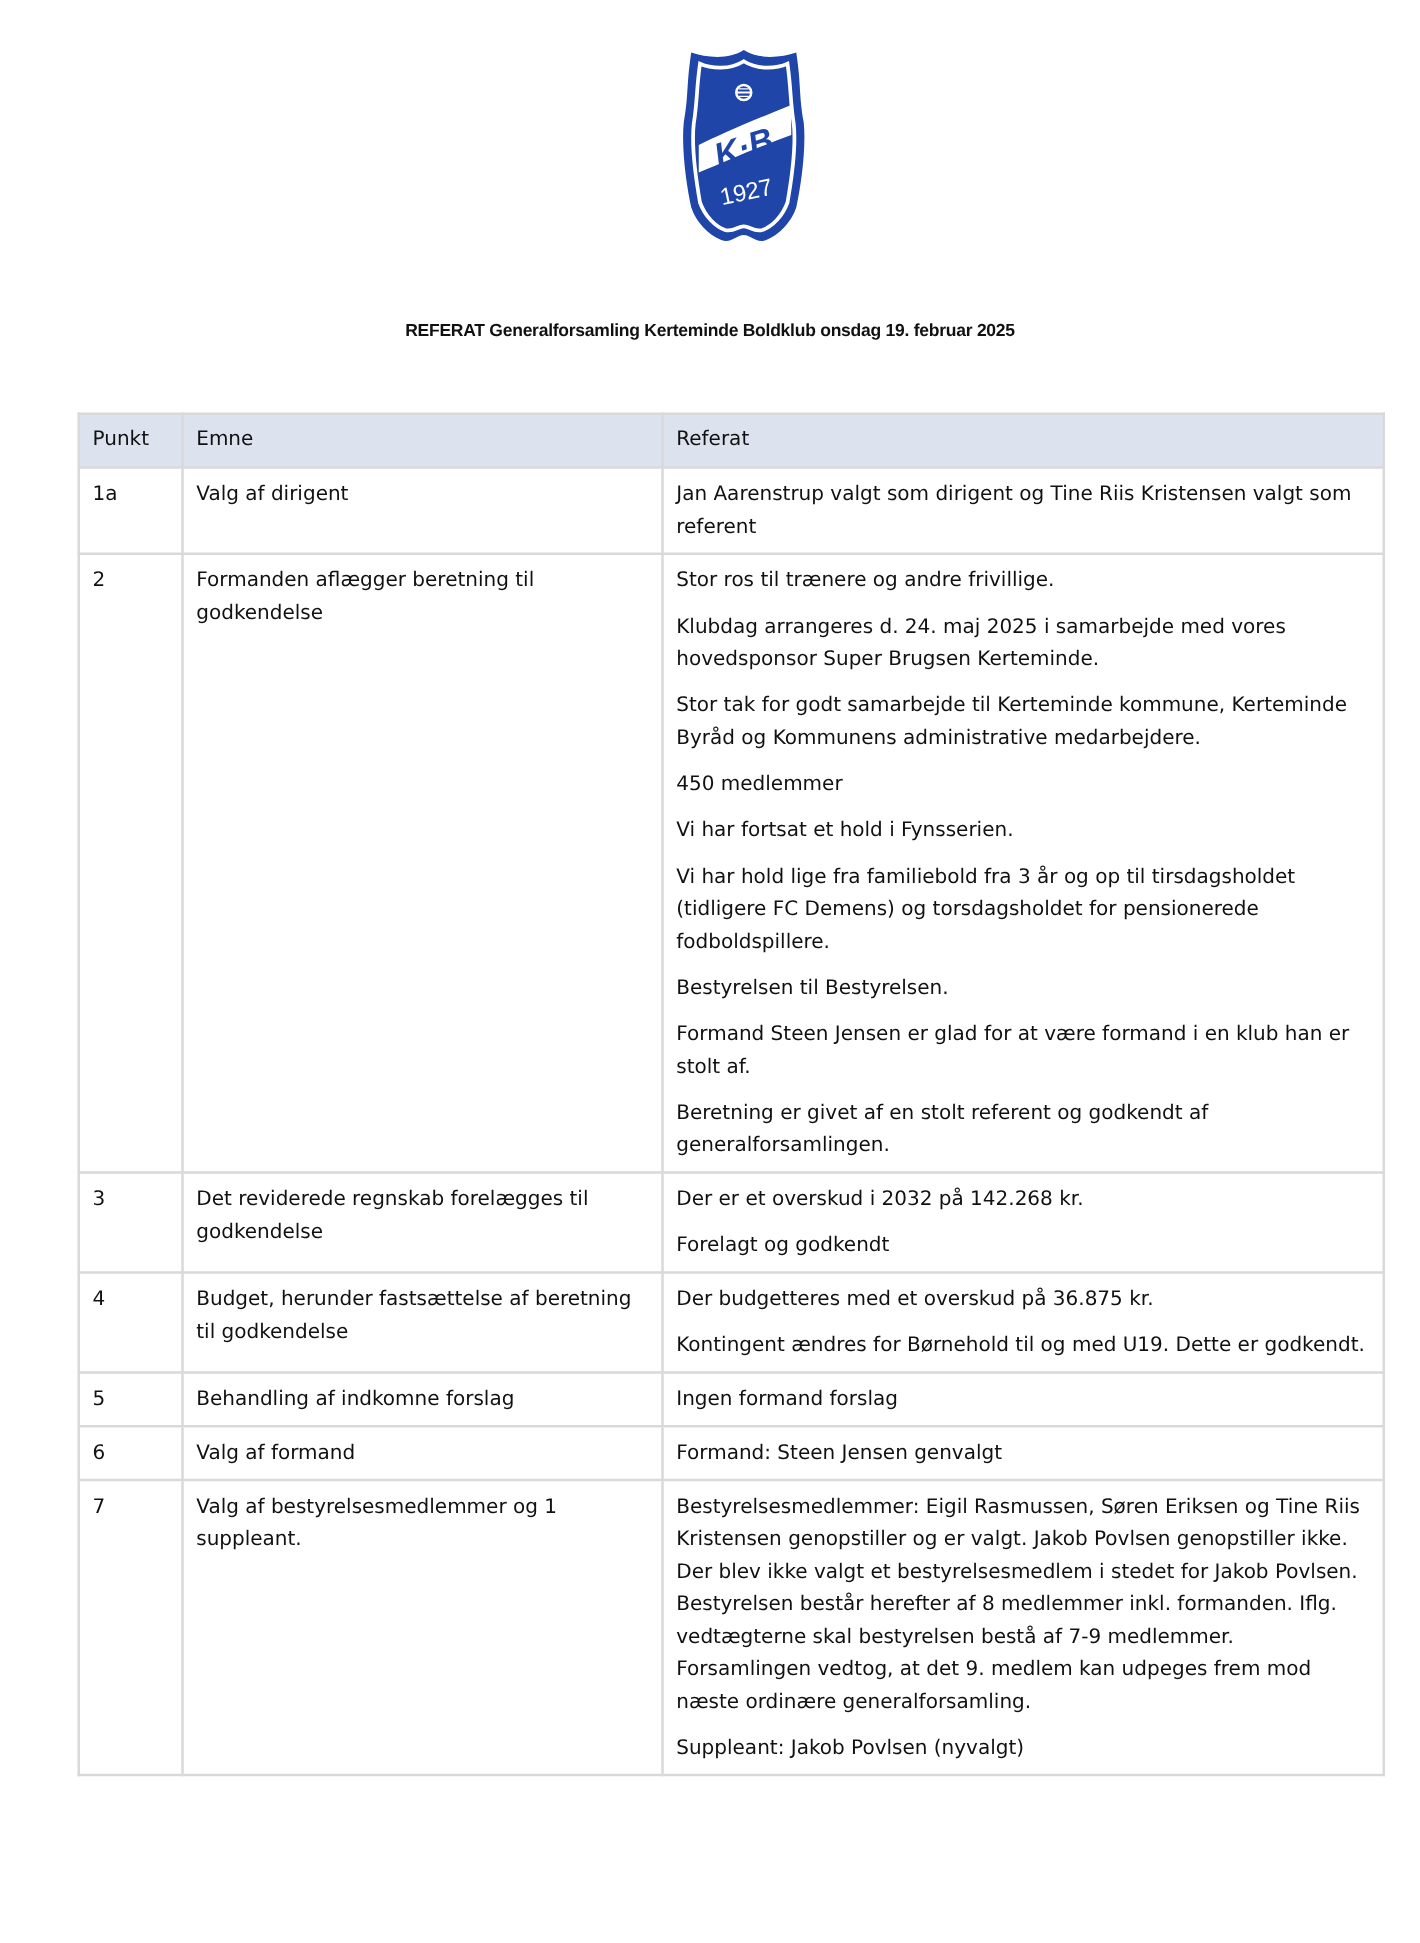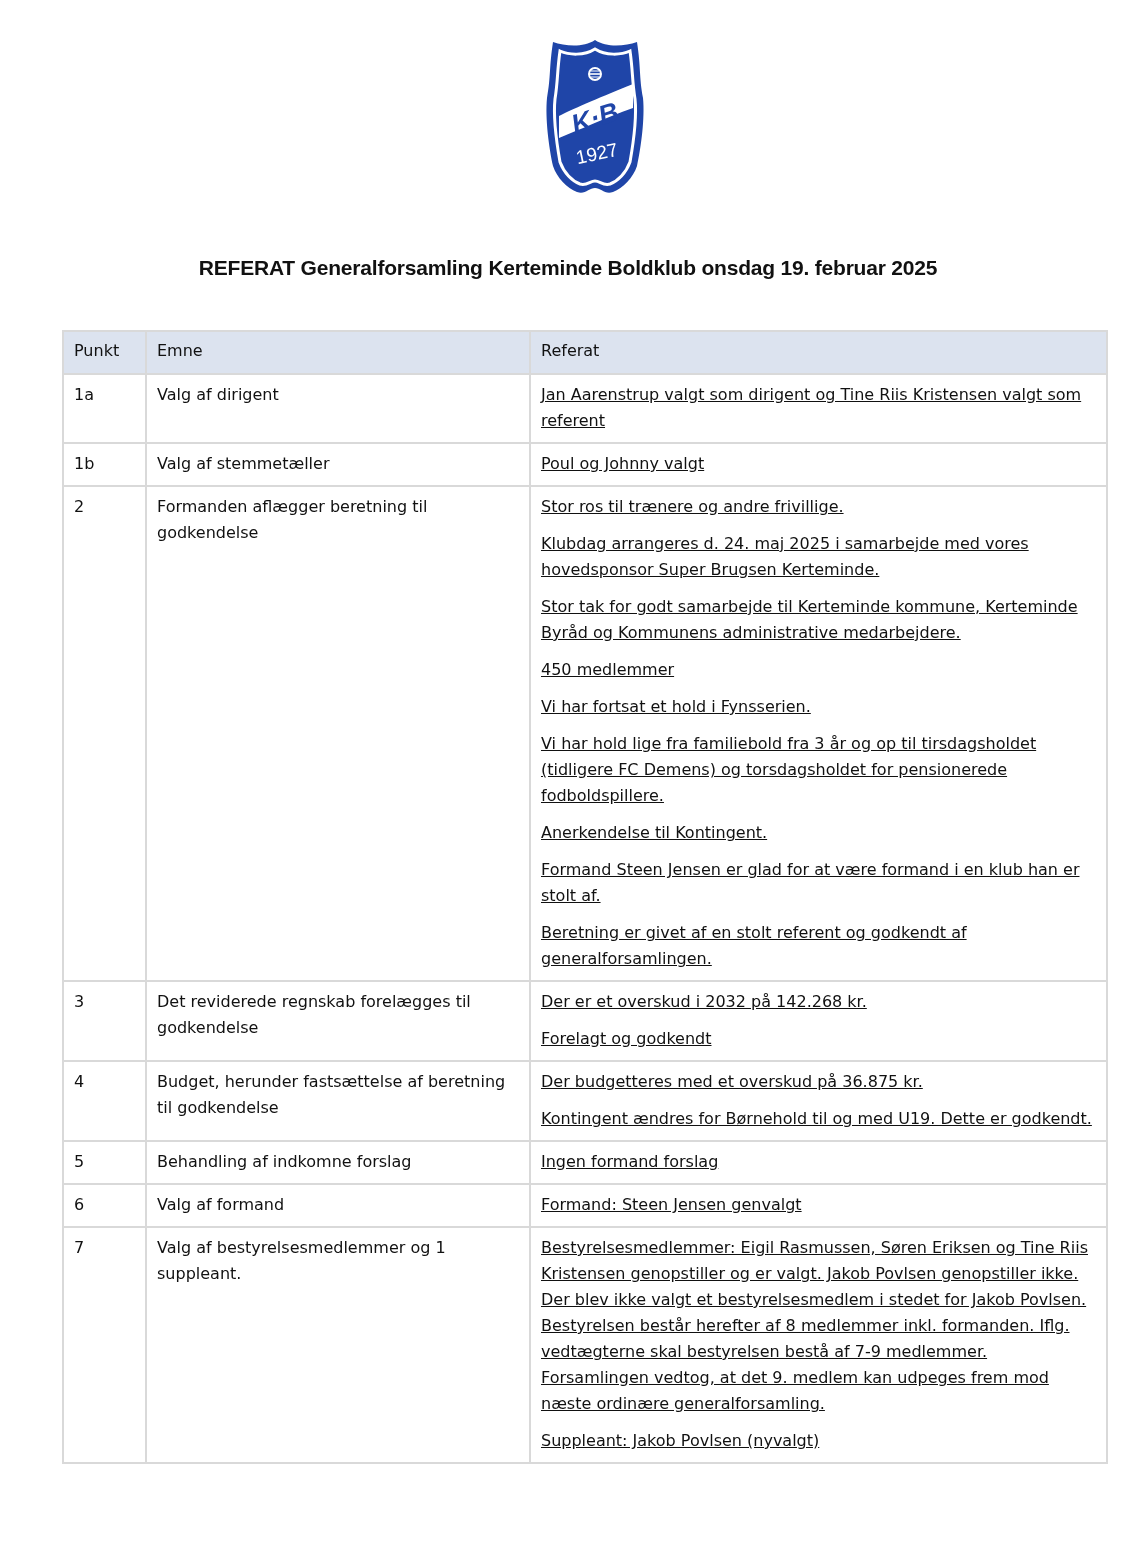--- a/index.html
+++ b/index.html
@@ -1,33 +1,33 @@
 <!DOCTYPE html>
 <html><head>
 <meta charset="utf-8">
 <style>
   html, body { margin: 0; padding: 0; background: #ffffff; }
   body { width: 1136px; height: 1554px; position: relative; overflow: hidden;
          font-family: "Liberation Sans", sans-serif; color: #111; }
   .logo { position: absolute; left: 545px; top: 38px; width: 100px; height: 158px; }
   .title { position: absolute; left: 0; width: 1136px; top: 256px; text-align: center;
-           font-family: "Liberation Sans", sans-serif; font-weight: bold; font-size: 21px;
+           font-family: "Liberation Sans", sans-serif; font-weight: bold; font-size: 14px;
            letter-spacing: -0.2px; color: #111; }
   table.minutes { position: absolute; left: 62px; top: 330px; width: 1044px;
                   border-collapse: collapse; table-layout: fixed;
                   font-family: "DejaVu Sans", sans-serif; font-size: 16px; color: #111; }
   table.minutes col.c1 { width: 83px; }
   table.minutes col.c2 { width: 384px; }
   table.minutes col.c3 { width: 577px; }
   table.minutes th, table.minutes td {
     border: 2px solid #d9d9d9; vertical-align: top; text-align: left;
     padding: 7px 10px 8px 10px; line-height: 26px; font-weight: normal;
   }
   table.minutes thead th { background: #dce3ef; padding-top: 6px; padding-bottom: 9px; }
-  td .p { margin: 0 0 11px 0; text-decoration: underline; }
+  td .p { margin: 0 0 11px 0; }
   td .p:last-child { margin-bottom: 0; }
   .punkt { letter-spacing: 0; }
 </style>
 </head>
 <body>
 
 <div class="logo">
   <svg width="100" height="158" viewBox="0 0 100 158">
 
     <path d="M50 2 C 62 10, 80 8, 92 4 C 96 30, 94 38, 98 60 C 100 80, 96 110, 92 128 C 88 140, 78 150, 68 154 C 60 157, 56 150, 50 150 C 44 150, 40 157, 32 154 C 22 150, 12 140, 8 128 C 4 110, 0 80, 2 60 C 6 38, 4 30, 8 4 C 20 8, 38 10, 50 2 Z" fill="#1f45a8"></path>
@@ -62,37 +62,30 @@
   </thead>
   <tbody id="rows">
       <tr>
         <td class="punkt">1a</td>
         <td>Valg af dirigent</td>
         <td>
           <div class="p">Jan Aarenstrup valgt som dirigent og Tine Riis Kristensen valgt som referent</div>
         </td>
       </tr>
       <tr>
-        <td class="punkt">1b</td>
-        <td>Valg af stemmetæller</td>
-        <td>
-          <div class="p">Poul og Johnny valgt</div>
-        </td>
-      </tr>
-      <tr>
         <td class="punkt">2</td>
         <td>Formanden aflægger beretning til godkendelse</td>
         <td>
           <div class="p">Stor ros til trænere og andre frivillige.</div>
           <div class="p">Klubdag arrangeres d. 24. maj 2025 i samarbejde med vores hovedsponsor Super Brugsen Kerteminde.</div>
           <div class="p">Stor tak for godt samarbejde til Kerteminde kommune, Kerteminde Byråd og Kommunens administrative medarbejdere.</div>
           <div class="p">450 medlemmer</div>
           <div class="p">Vi har fortsat et hold i Fynsserien.</div>
           <div class="p">Vi har hold lige fra familiebold fra 3 år og op til tirsdagsholdet (tidligere FC Demens) og torsdagsholdet for pensionerede fodboldspillere.</div>
-          <div class="p">Anerkendelse til Kontingent.</div>
+          <div class="p">Bestyrelsen til Bestyrelsen.</div>
           <div class="p">Formand Steen Jensen er glad for at være formand i en klub han er stolt af.</div>
           <div class="p">Beretning er givet af en stolt referent og godkendt af generalforsamlingen.</div>
         </td>
       </tr>
       <tr>
         <td class="punkt">3</td>
         <td>Det reviderede regnskab forelægges til godkendelse</td>
         <td>
           <div class="p">Der er et overskud i 2032 på 142.268 kr.</div>
           <div class="p">Forelagt og godkendt</div>

